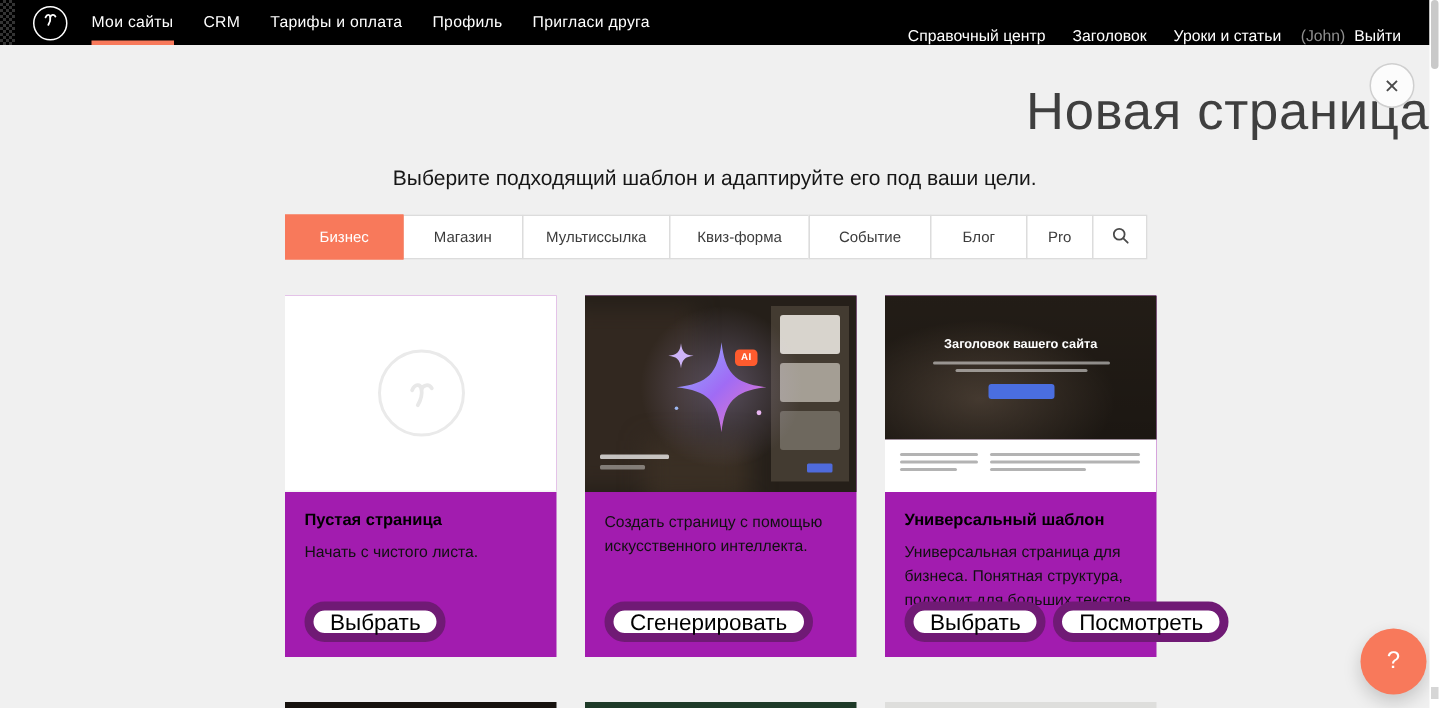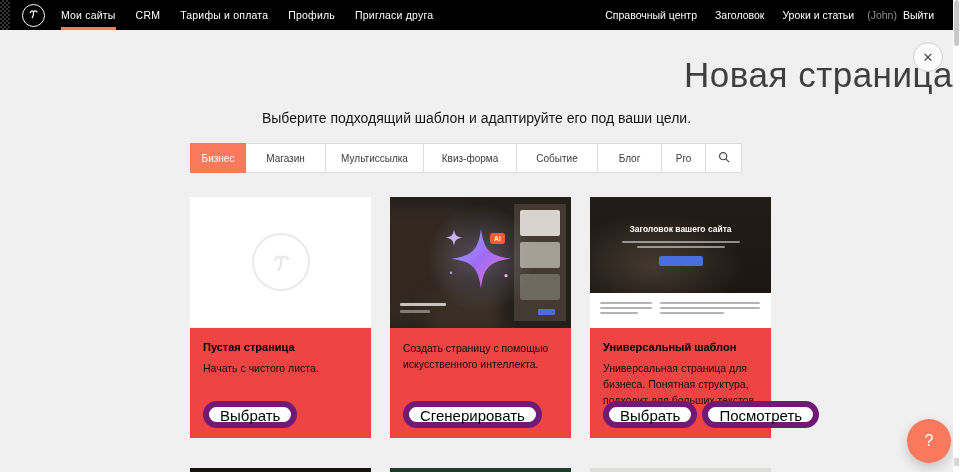--- a/index.html
+++ b/index.html
@@ -6,41 +6,41 @@
   html,body{width:960px;height:472px}
   body{font-family:"Liberation Sans",sans-serif;background:#f0f0f0;position:relative;overflow:hidden}
 
   
   .topbar{position:absolute;left:0;top:0;width:953px;height:30px;background:#000;display:flex;align-items:center;z-index:6}
   .texture{width:10px;height:30px;flex:none;background:repeating-conic-gradient(#343434 0 25%,#000 0 50%) 0 0/4px 4px}
   .logo{width:23px;height:23px;border:1.4px solid #fff;border-radius:50%;margin-left:12px;flex:none;display:flex;align-items:center;justify-content:center;cursor:pointer;background:transparent}
   .nav-left{display:flex;height:100%;margin-left:6px}
   .nav-left a{color:#fff;font-size:10.5px;text-decoration:none;display:flex;align-items:center;padding:12px 10px;position:relative;letter-spacing:.2px;white-space:nowrap}
   .nav-left a.active::after{content:"";position:absolute;left:10px;right:10px;bottom:0;height:3px;background:#f8795b}
-  .nav-right{margin-left:auto;display:flex;height:100%;align-items:center;padding-right:6px}
+  .nav-right{margin-left:auto;display:flex;height:100%;align-items:flex-end;padding-right:6px}
   .nav-right a{color:#fff;font-size:10.5px;text-decoration:none;padding:0 9px;white-space:nowrap}
   .user{font-size:10.5px;white-space:nowrap;padding:0 4px}
   .uname{color:#8f8f8f}
   .user a{color:#fff;text-decoration:none;padding-left:6px}
 
   
   .close{position:absolute;left:913px;top:42px;width:30px;height:30px;border-radius:50%;background:#fcfcfc;border:1px solid #cfcfcf;display:flex;align-items:center;justify-content:center;cursor:pointer;color:#4a4a4a;font-size:13px;z-index:5}
   .title{position:absolute;top:55px;left:0;width:953px;text-align:right;font-size:35px;font-weight:300;color:#3f3f3f;letter-spacing:.5px}
   .subtitle{position:absolute;top:110px;left:0;width:953px;text-align:center;font-size:14px;color:#161616}
 
   
   .tabs{position:absolute;top:143px;left:190px;height:30px;display:flex}
   .tab{border:1px solid #dcdcdc;margin-left:-1px;background:#fff;display:flex;align-items:center;justify-content:center;font-size:10px;color:#3c3c3c;cursor:pointer}
   .tab:first-child{margin-left:0}
   .tab.active{background:#f8795b;border-color:#f8795b;color:#fff;z-index:1}
-  .t0{width:56px}.t1{width:81px}.t2{width:99px}.t3{width:94px}.t4{width:82px}.t5{width:65px}.t6{width:45px}.t7{width:37px}
+  .t0{width:79px}.t1{width:81px}.t2{width:99px}.t3{width:94px}.t4{width:82px}.t5{width:65px}.t6{width:45px}.t7{width:37px}
 
   
   .cards{position:absolute;top:197px;left:190px;display:flex;gap:19px}
-  .card{width:181px;height:241px;background:#ef4444;position:relative}
+  .card{width:181px;height:241px;background:#a21caf;position:relative}
   .card-img{height:131px;position:relative;overflow:hidden;cursor:pointer}
   .card-body{padding:13px 13px 0}
   .card-body h3{font-size:11px;font-weight:700;color:#000;margin-bottom:8px}
   .card-body p{font-size:10.5px;line-height:1.5;color:#101010}
   .card-actions{position:absolute;left:13px;bottom:10px;display:flex;gap:5px}
   .pill{height:27px;padding:0 11px;border-radius:14px;border:6px solid #701a75;background:#fff;font-size:15px;color:#000;font-family:inherit;cursor:pointer;white-space:nowrap}
 
   
   .blank{display:flex;align-items:center;justify-content:center;background:#fff;border-bottom:1px solid #f4f4f4}
   .mark{width:58px;height:58px;border:2.5px solid #eaeaea;border-radius:50%;display:flex;align-items:center;justify-content:center}

